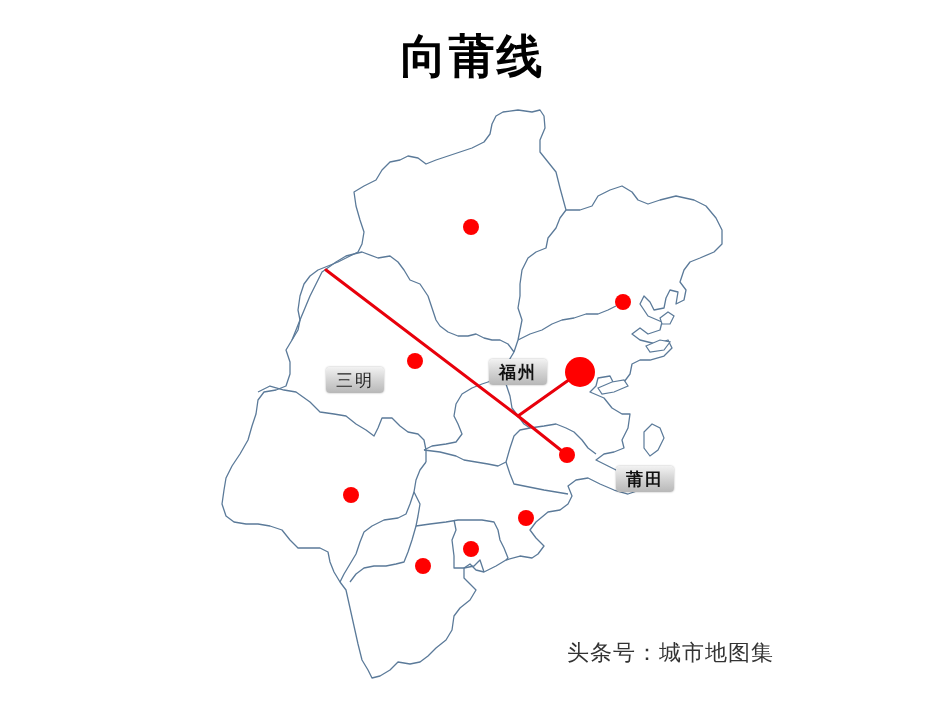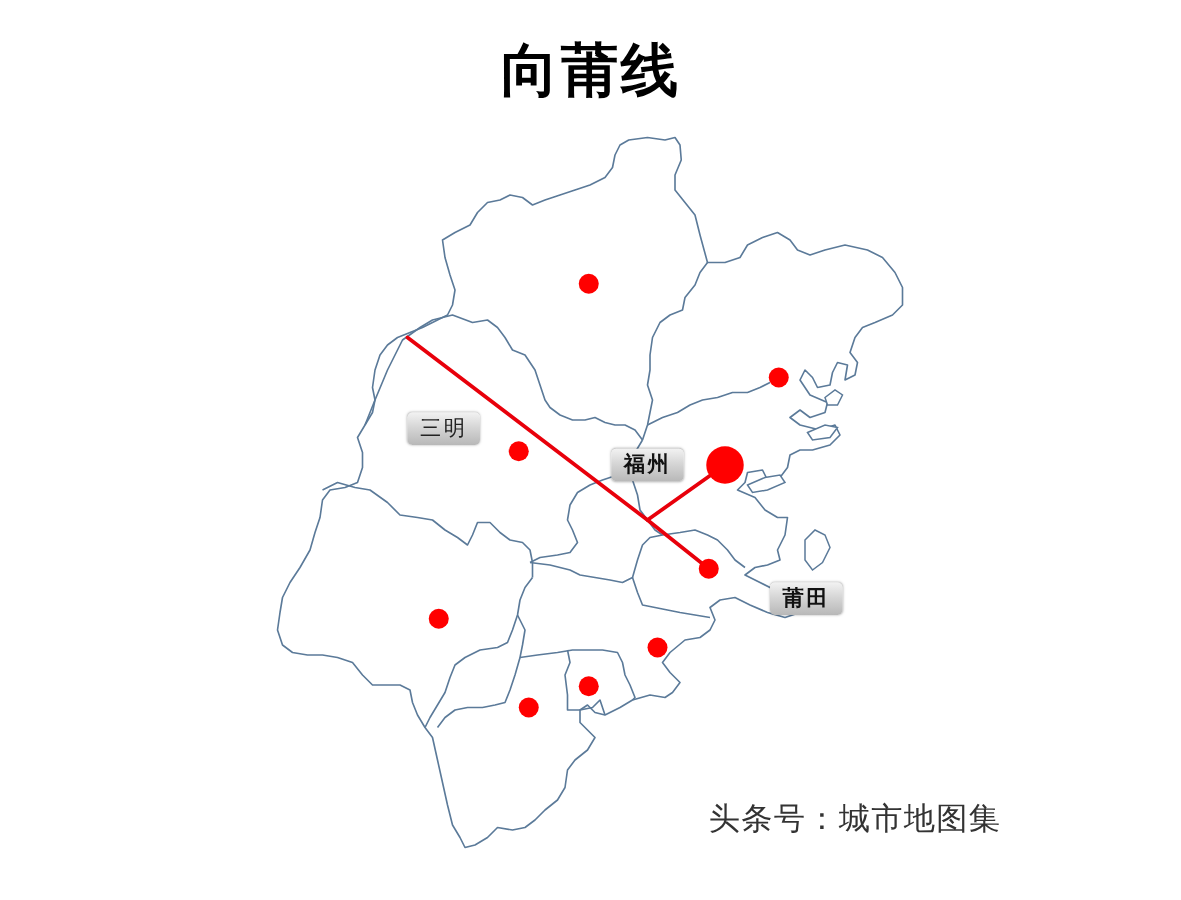--- a/index.html
+++ b/index.html
@@ -18,21 +18,21 @@
     .label {
       position: absolute; height: 26px; line-height: 26px; padding: 0 10px;
       border-radius: 4px; font-size: 17px; font-weight: bold; color: #111;
       background: linear-gradient(to bottom, #f2f2f2 0%, #d6d6d6 45%, #b8b8b8 100%);
       box-shadow: 0 0 2px rgba(0,0,0,0.35);
       letter-spacing: 2px; white-space: nowrap;
       font-family: "DejaVu Serif", "Liberation Serif", serif;
     }
     .label.light { font-weight: normal; color: #222; }
     .watermark {
-      position: absolute; left: 567px; top: 638px; font-size: 25px; color: #333;
+      position: absolute; left: 567px; top: 638px; font-size: 22px; color: #333;
       letter-spacing: 1px; font-family: "DejaVu Serif", "Liberation Serif", serif;
     }
   </style>
 </head>
 <body>
 
 <svg class="map" width="945" height="720" viewBox="0 0 945 720">
 
   <path class="region" d="
     M503,112 L518,110 L532,112 L540,110 L544,116 L545,128 L540,140 L540,152 L548,162 L556,172 L560,188 L566,210
@@ -79,17 +79,17 @@
   <circle class="city-dot" cx="580" cy="372" r="15"></circle>
   <circle class="city-dot" cx="567" cy="455" r="8"></circle>
   <circle class="city-dot" cx="351" cy="495" r="8"></circle>
   <circle class="city-dot" cx="526" cy="518" r="8"></circle>
   <circle class="city-dot" cx="471" cy="549" r="8"></circle>
   <circle class="city-dot" cx="423" cy="566" r="8"></circle>
 </svg>
 
 <div class="title">向莆线</div>
 
-<div class="label light" style="left:326px; top:330px;">三明</div>
+<div class="label light" style="left:326px; top:367px;">三明</div>
 <div class="label" style="left:489px; top:359px;">福州</div>
 <div class="label" style="left:616px; top:466px;text-align:center;">莆田</div>
 
 <div class="watermark">头条号：城市地图集</div>
 
 </body></html>

